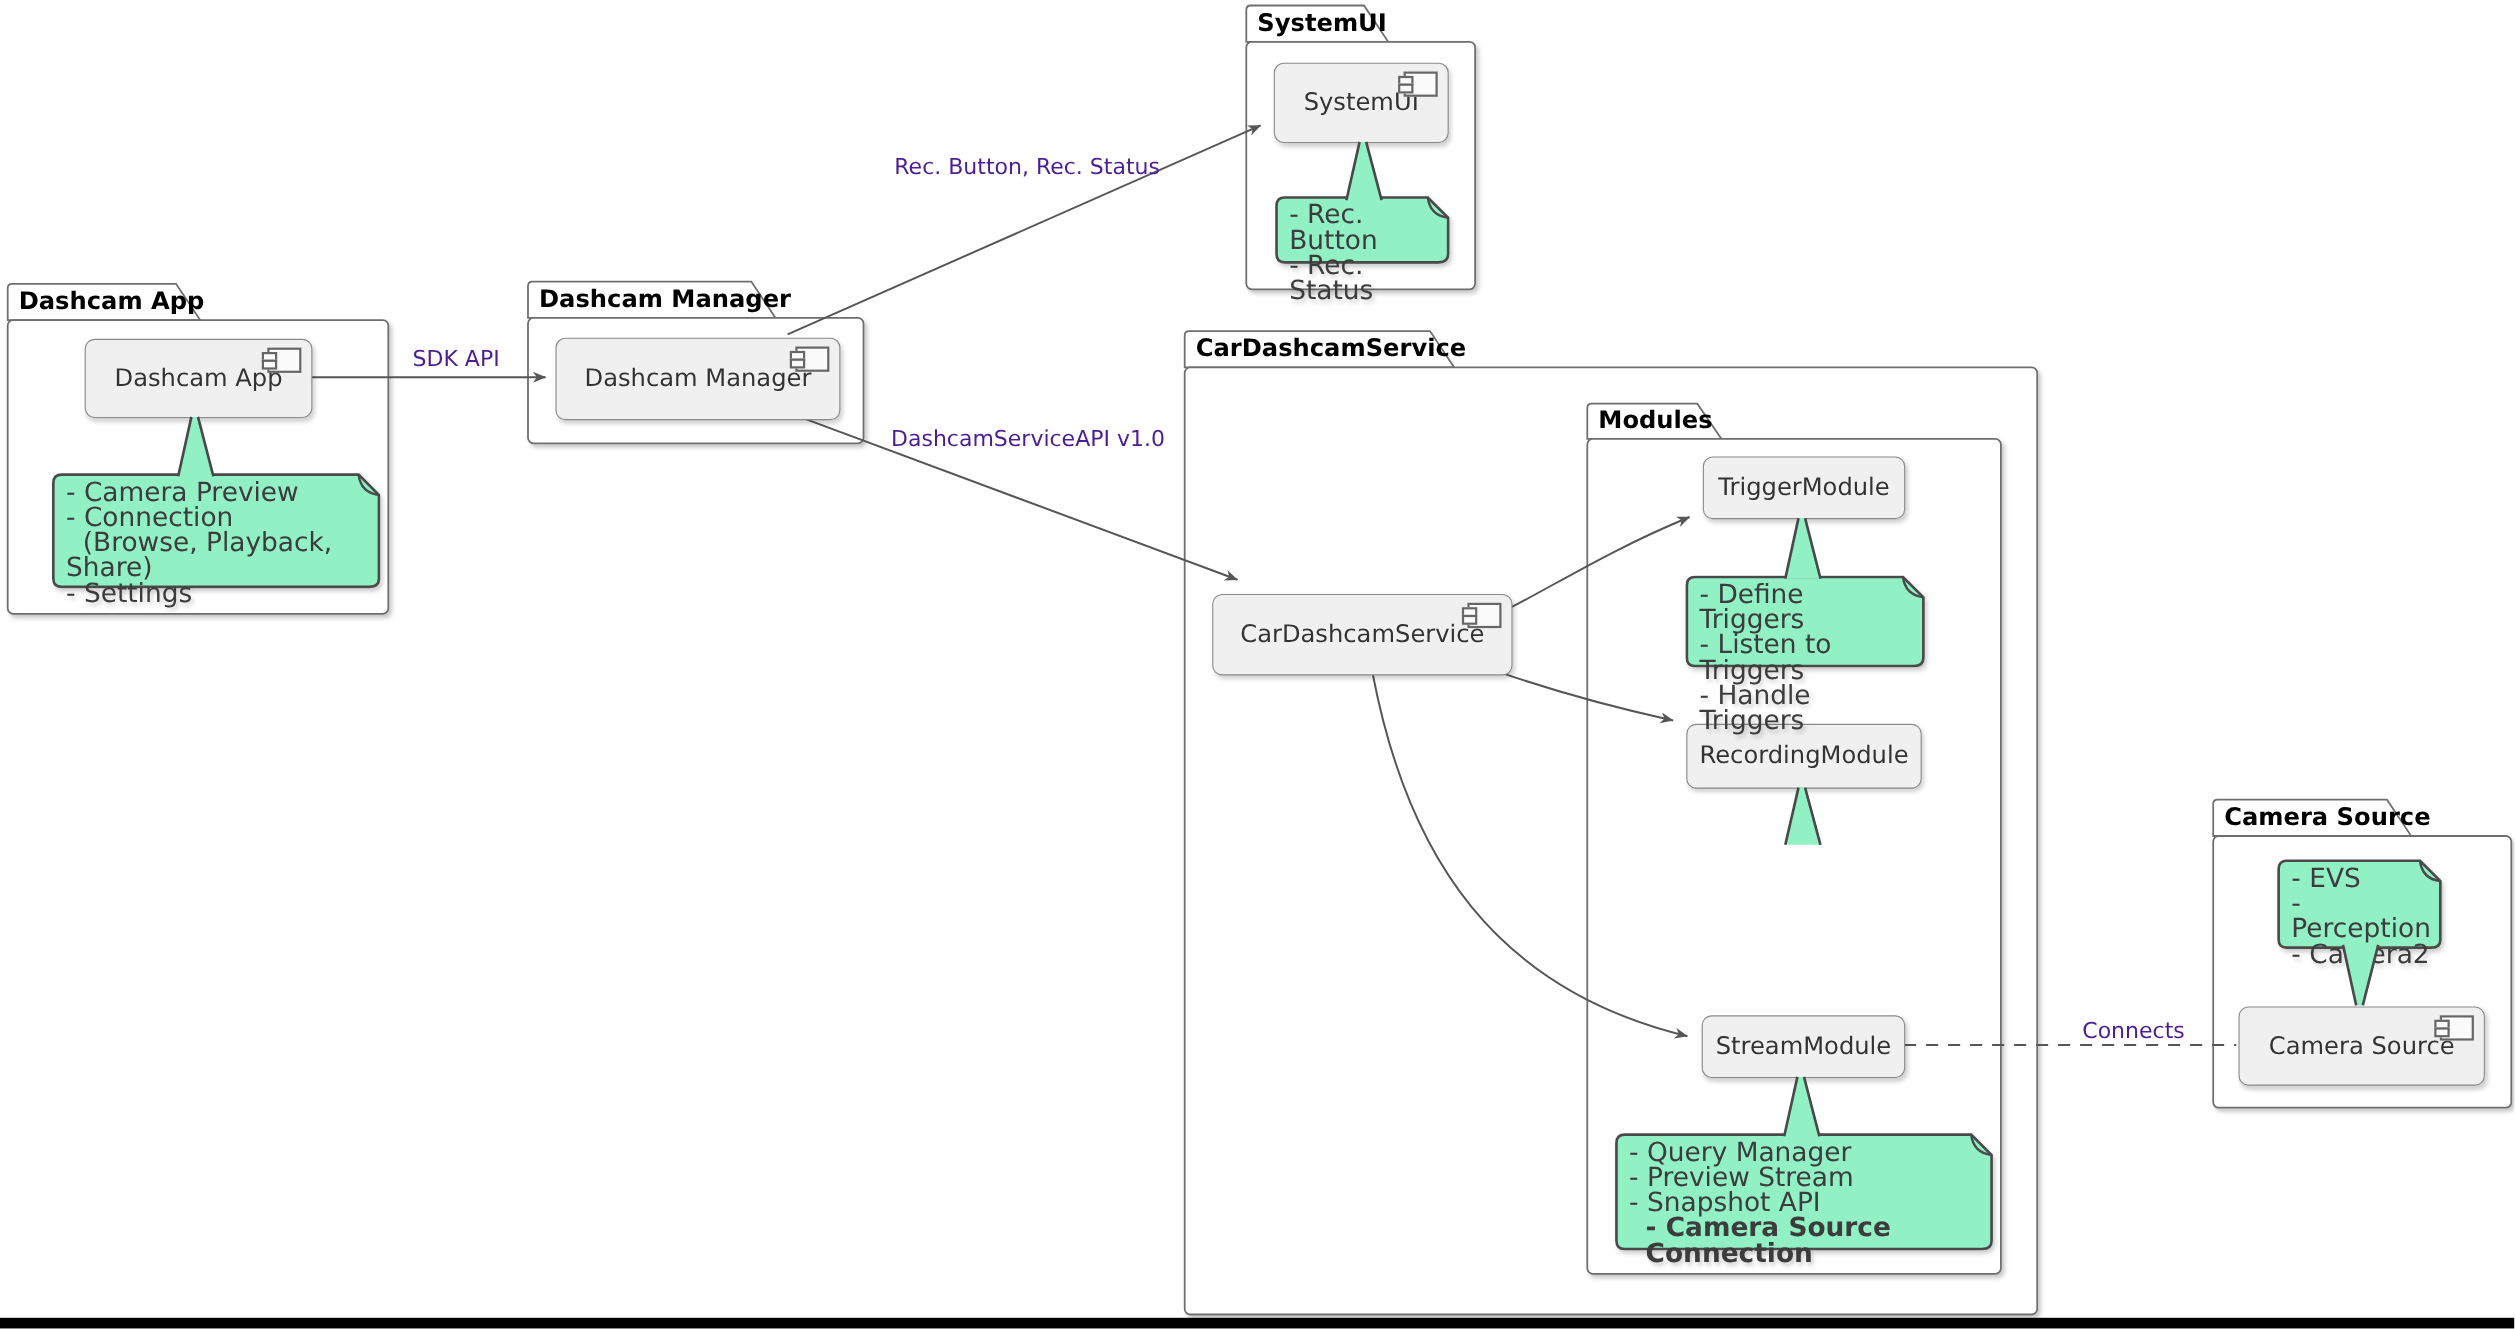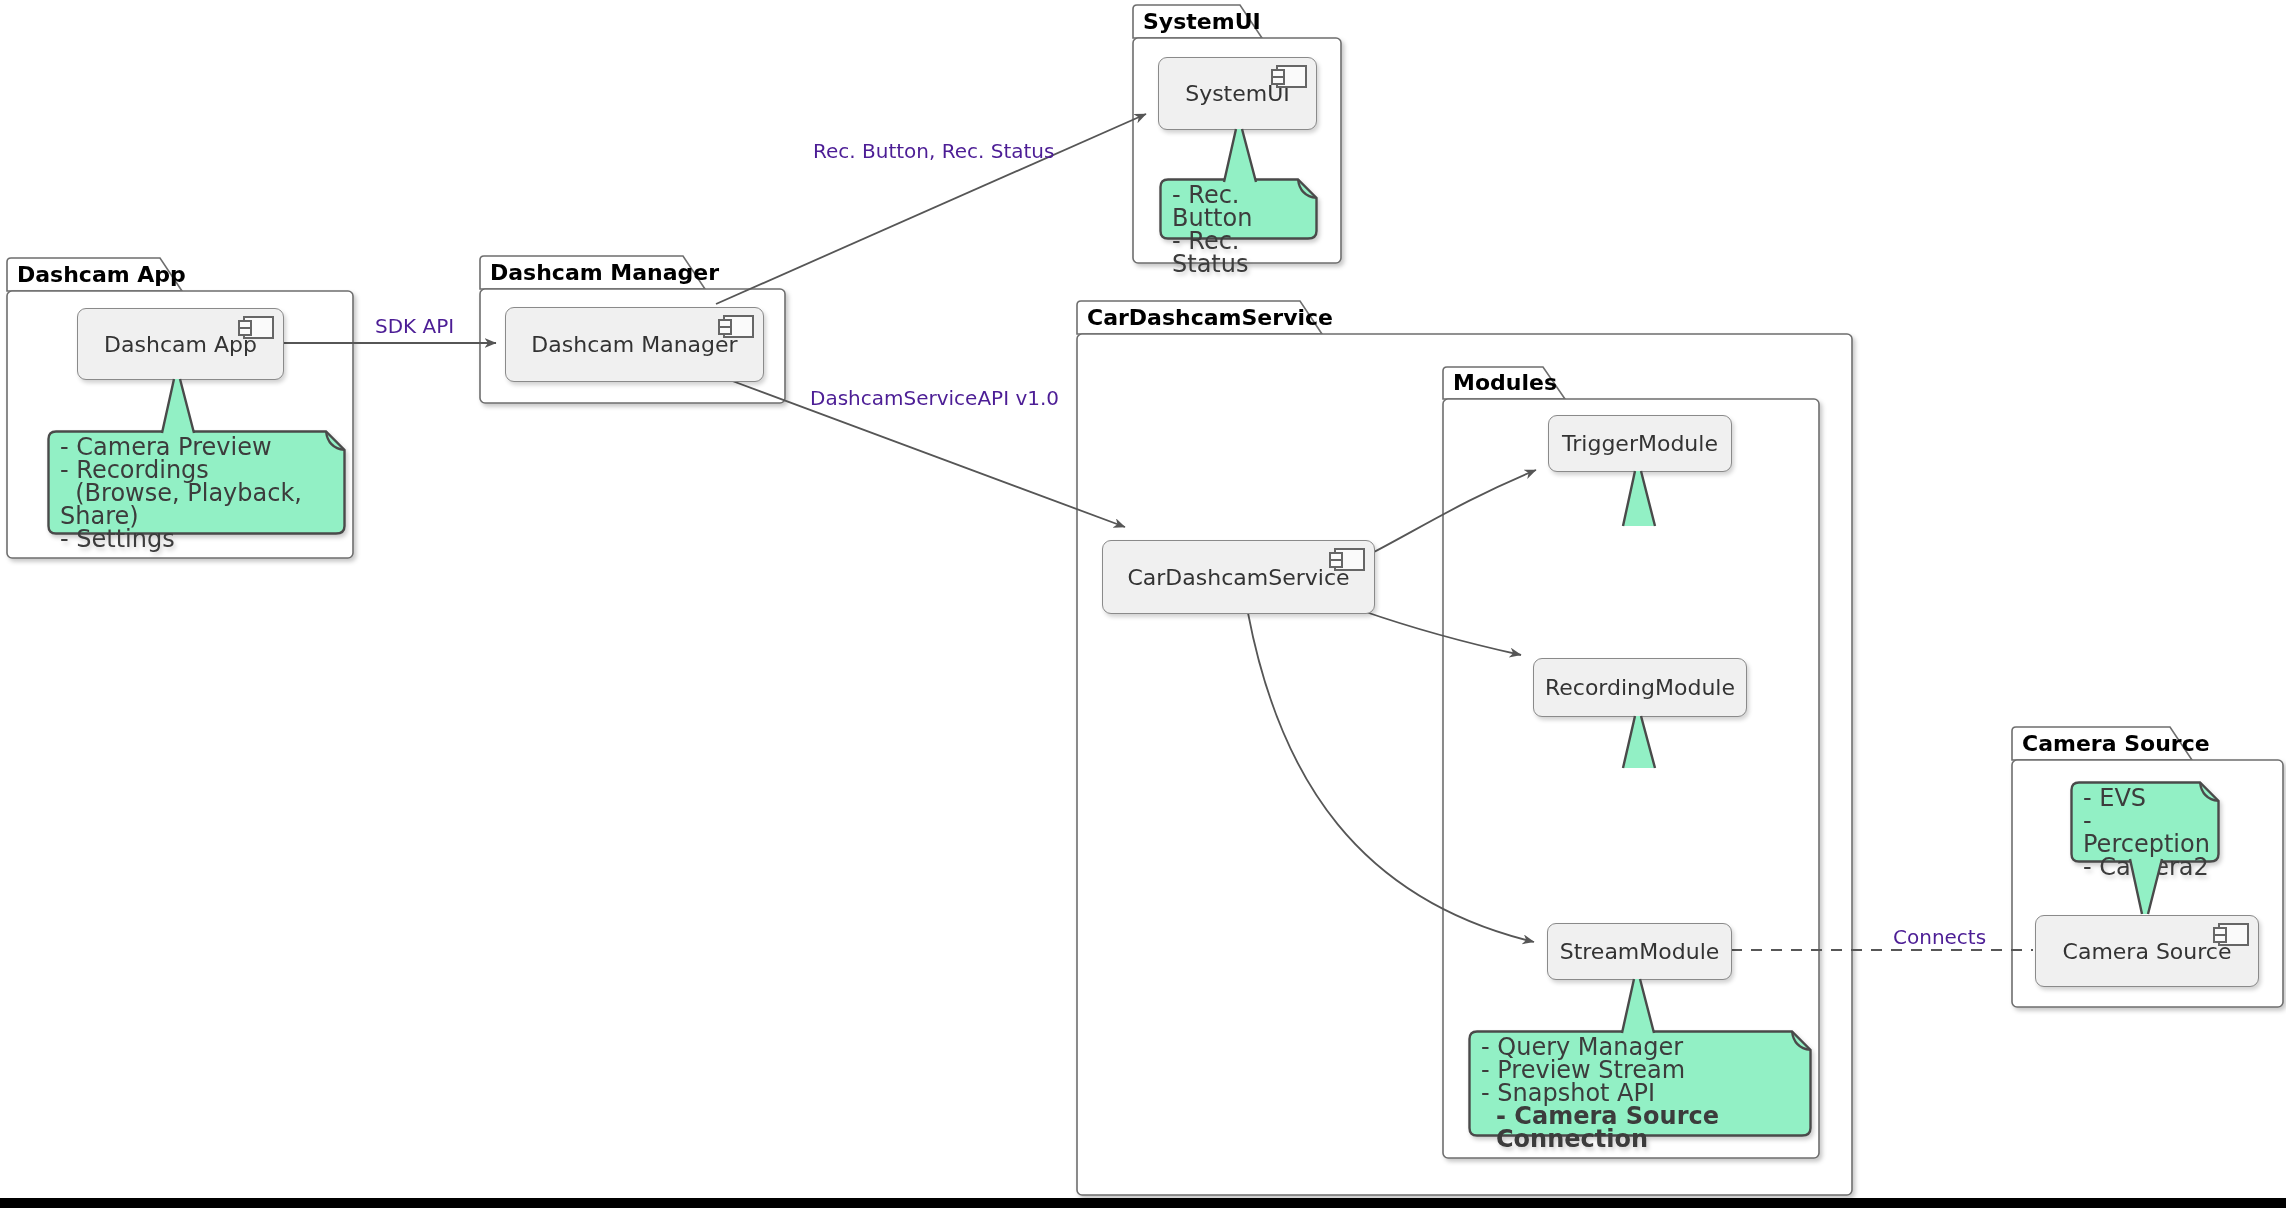--- a/index.html
+++ b/index.html
@@ -128,37 +128,48 @@
     <span class="clabel">Camera Source</span>
   </div>
 
   <div class="note" style="left:47px;top:430px;width:299px;height:105px">
     <svg width="299" height="105">
       <path d="M9,1.5 L279,1.5 L297.5,20 L297.5,96 Q297.5,103.5 289,103.5 L9,103.5 Q1.5,103.5 1.5,96 L1.5,9 Q1.5,1.5 9,1.5 Z" fill="#92F0C5" stroke="#4a4a4a" stroke-width="2.4"></path>
       <path d="M279,1.5 Q281,18 297.5,20" fill="none" stroke="#4a4a4a" stroke-width="2.2"></path>
     </svg>
     <div class="notetext">
         <div>- Camera Preview</div>
-        <div>- Recordings</div>
+        <div>- Connection</div>
         <div>&nbsp;&nbsp;(Browse, Playback, Share)</div>
         <div>- Settings</div>
       </div>
   </div>
 
   <div class="note" style="left:1159px;top:178px;width:159px;height:62px">
     <svg width="159" height="62">
       <path d="M9,1.5 L139,1.5 L157.5,20 L157.5,53 Q157.5,60.5 149,60.5 L9,60.5 Q1.5,60.5 1.5,53 L1.5,9 Q1.5,1.5 9,1.5 Z" fill="#92F0C5" stroke="#4a4a4a" stroke-width="2.4"></path>
       <path d="M139,1.5 Q141,18 157.5,20" fill="none" stroke="#4a4a4a" stroke-width="2.2"></path>
     </svg>
     <div class="notetext">
         <div>- Rec. Button</div>
         <div>- Rec. Status</div>
       </div>
   </div>
 
+  <div class="note" style="left:1532px;top:523px;width:218px;height:84px">
+    <svg width="218" height="84">
+      <path d="M9,1.5 L198,1.5 L216.5,20 L216.5,75 Q216.5,82.5 208,82.5 L9,82.5 Q1.5,82.5 1.5,75 L1.5,9 Q1.5,1.5 9,1.5 Z" fill="#92F0C5" stroke="#4a4a4a" stroke-width="2.4"></path>
+      <path d="M198,1.5 Q200,18 216.5,20" fill="none" stroke="#4a4a4a" stroke-width="2.2"></path>
+    </svg>
+    <div class="notetext">
+        <div>- Define Triggers</div>
+        <div>- Listen to Triggers</div>
+        <div>- Handle Triggers</div>
+      </div>
+  </div>
 
 
   <div class="note" style="left:1468px;top:1030px;width:344px;height:107px">
     <svg width="344" height="107">
       <path d="M9,1.5 L324,1.5 L342.5,20 L342.5,98 Q342.5,105.5 334,105.5 L9,105.5 Q1.5,105.5 1.5,98 L1.5,9 Q1.5,1.5 9,1.5 Z" fill="#92F0C5" stroke="#4a4a4a" stroke-width="2.4"></path>
       <path d="M324,1.5 Q326,18 342.5,20" fill="none" stroke="#4a4a4a" stroke-width="2.2"></path>
     </svg>
     <div class="notetext">
         <div>- Query Manager</div>
         <div>- Preview Stream</div>

